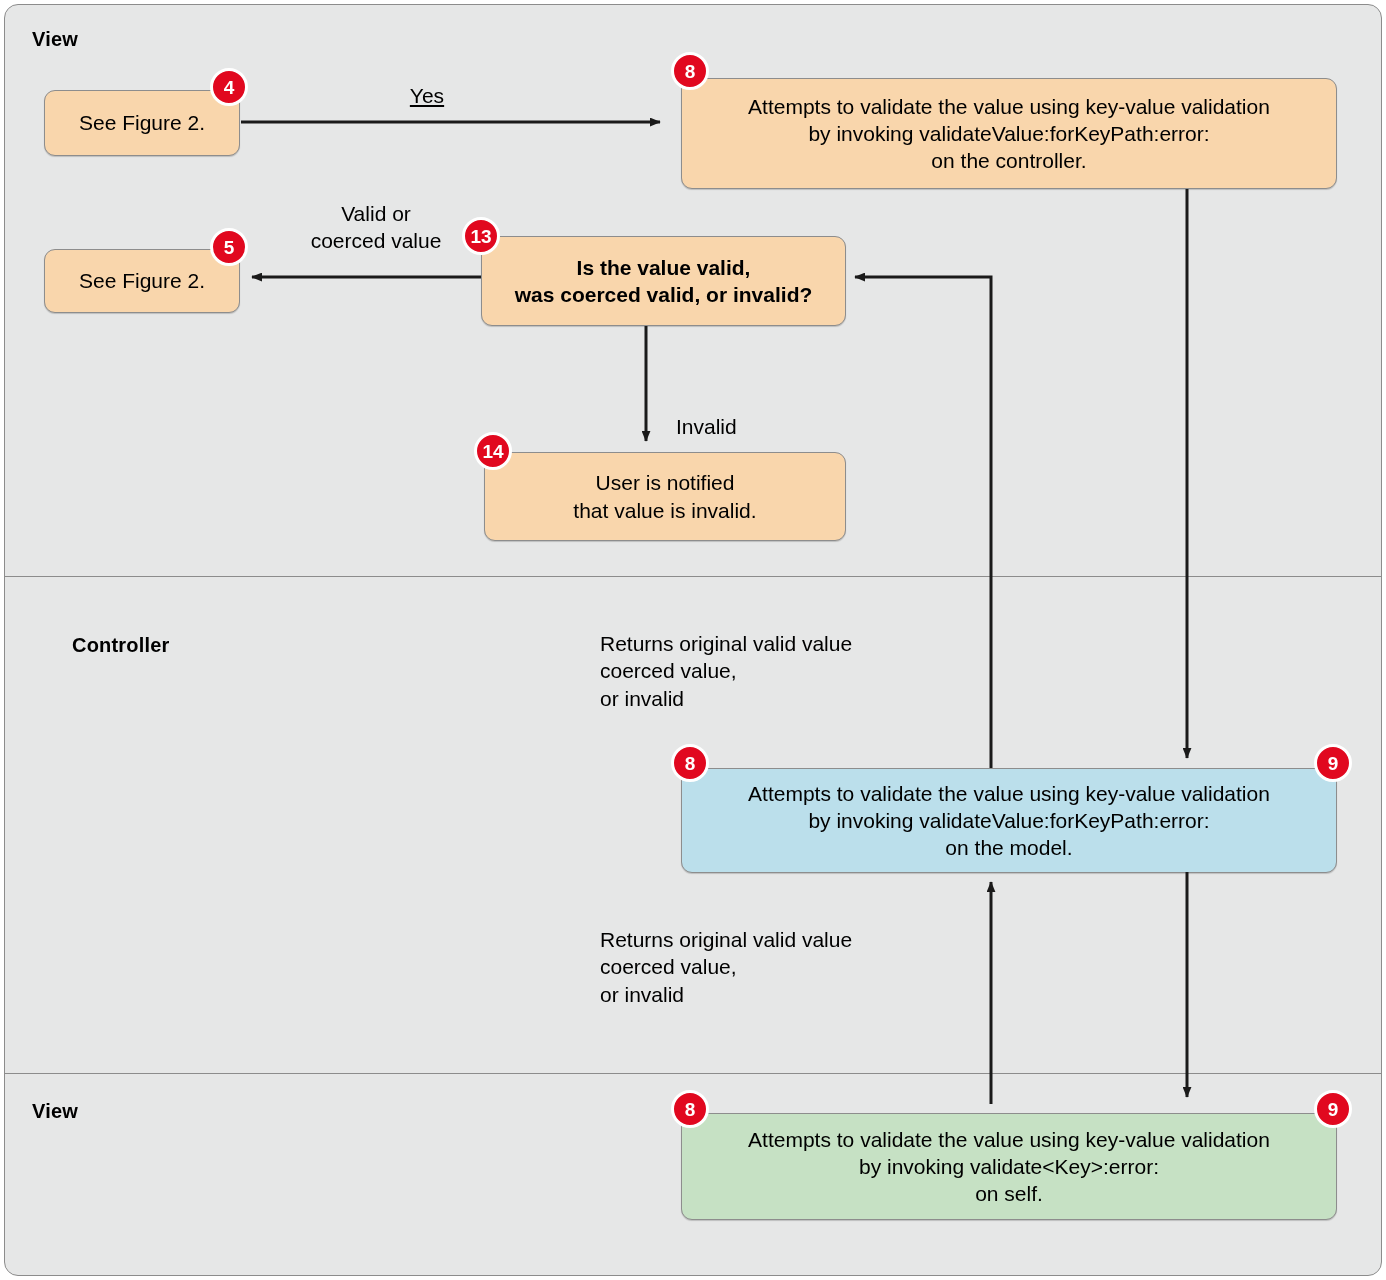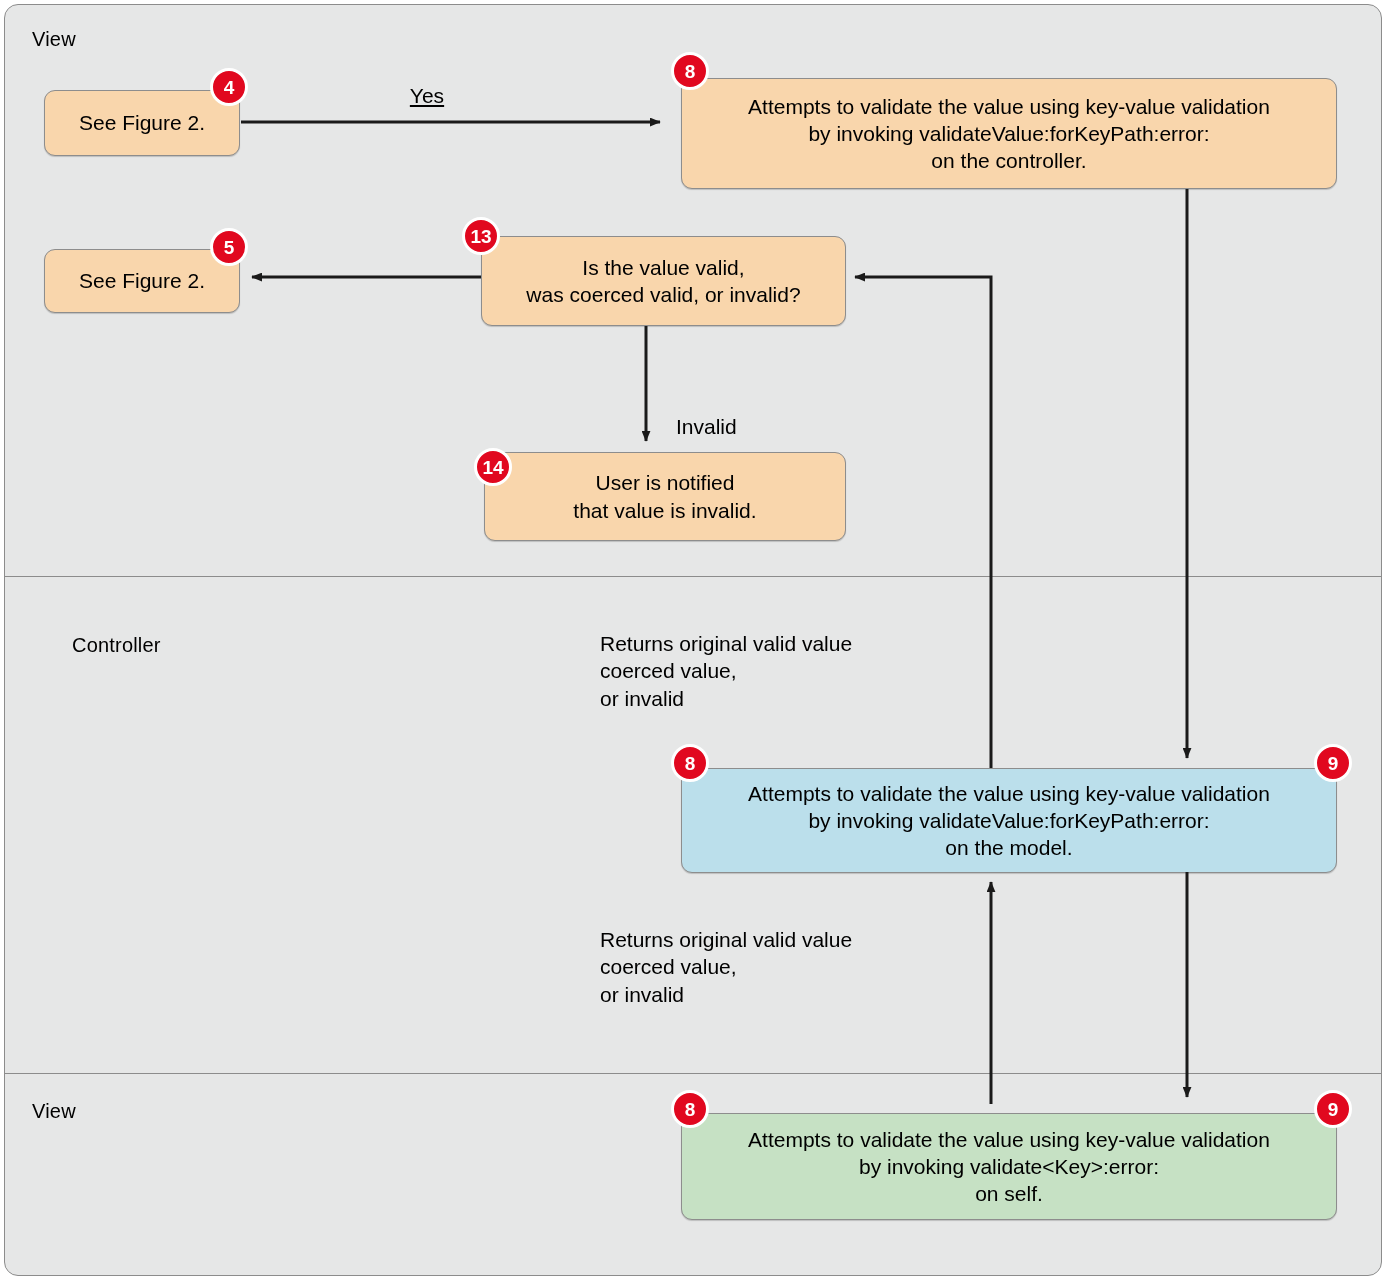--- a/index.html
+++ b/index.html
@@ -25,21 +25,21 @@
   }
   .lane-divider{
     position:absolute;
     left:0; right:0;
     height:0;
     border-top:1.5px solid #8c8c8c;
   }
   .lane-label{
     position:absolute;
     font-size:20px;
-    font-weight:normal;
+    font-weight:bold;
     color:#000;
     letter-spacing:0.2px;
     white-space:nowrap;
   }
 
   
   .node{
     position:absolute;
     box-sizing:border-box;
     border:1.5px solid #8d8d8d;
@@ -158,50 +158,52 @@
 by invoking validateValue:forKeyPath:error:
 on the controller.</span>
   </div>
   <div class="badge" style="left:671px; top:52px;">8</div>
 
   <div class="node orange" style="left:44px; top:249px; width:196px; height:64px;">
     <span class="txt" style="white-space: pre-line;">See Figure 2.</span>
   </div>
   <div class="badge" style="left:210px; top:228px;">5</div>
 
-  <div class="node orange" style="left:481px; top:236px; width:365px; height:90px;">
+  <div class="node orange" style="left:481px; top:236px; width:365px; height:90px;font-weight:bold;">
     <span class="txt" style="white-space: pre-line;">Is the value valid,
 was coerced valid, or invalid?</span>
   </div>
   <div class="badge" style="left:462px; top:217px;">13</div>
 
   <div class="node orange" style="left:484px; top:452px; width:362px; height:89px;">
     <span class="txt" style="white-space: pre-line;">User is notified
 that value is invalid.</span>
   </div>
-  <div class="badge" style="left:474px; top:448px;">14</div>
+  <div class="badge" style="left:474px; top:432px;">14</div>
 
   <div class="node blue" style="left:681px; top:768px; width:656px; height:105px;">
     <span class="txt" style="white-space: pre-line;">Attempts to validate the value using key-value validation
 by invoking validateValue:forKeyPath:error:
 on the model.</span>
   </div>
   <div class="badge" style="left:671px; top:744px;">8</div>
   <div class="badge" style="left:1314px; top:744px;">9</div>
 
   <div class="node green" style="left:681px; top:1113px; width:656px; height:107px;">
     <span class="txt" style="white-space: pre-line;">Attempts to validate the value using key-value validation
 by invoking validate&lt;Key&gt;:error:
 on self.</span>
   </div>
   <div class="badge" style="left:671px; top:1090px;">8</div>
   <div class="badge" style="left:1314px; top:1090px;">9</div>
 
   <div class="edge-label center" style="left: 372px; top: 82px; width: 110px; white-space: pre-line; text-decoration: underline;">Yes</div>
 
+  <div class="edge-label center" style="left: 278px; top: 200px; width: 196px; white-space: pre-line;">Valid or
+coerced value</div>
 
   <div class="edge-label" style="left: 676px; top: 370px; white-space: pre-line; margin-top: 43px;">Invalid</div>
 
   <div class="edge-label right" style="left: 600px; top: 630px; width: 368px; white-space: pre-line;">Returns original valid value
 coerced value,
 or invalid</div>
 
   <div class="edge-label right" style="left: 600px; top: 926px; width: 368px; white-space: pre-line;">Returns original valid value
 coerced value,
 or invalid</div>

